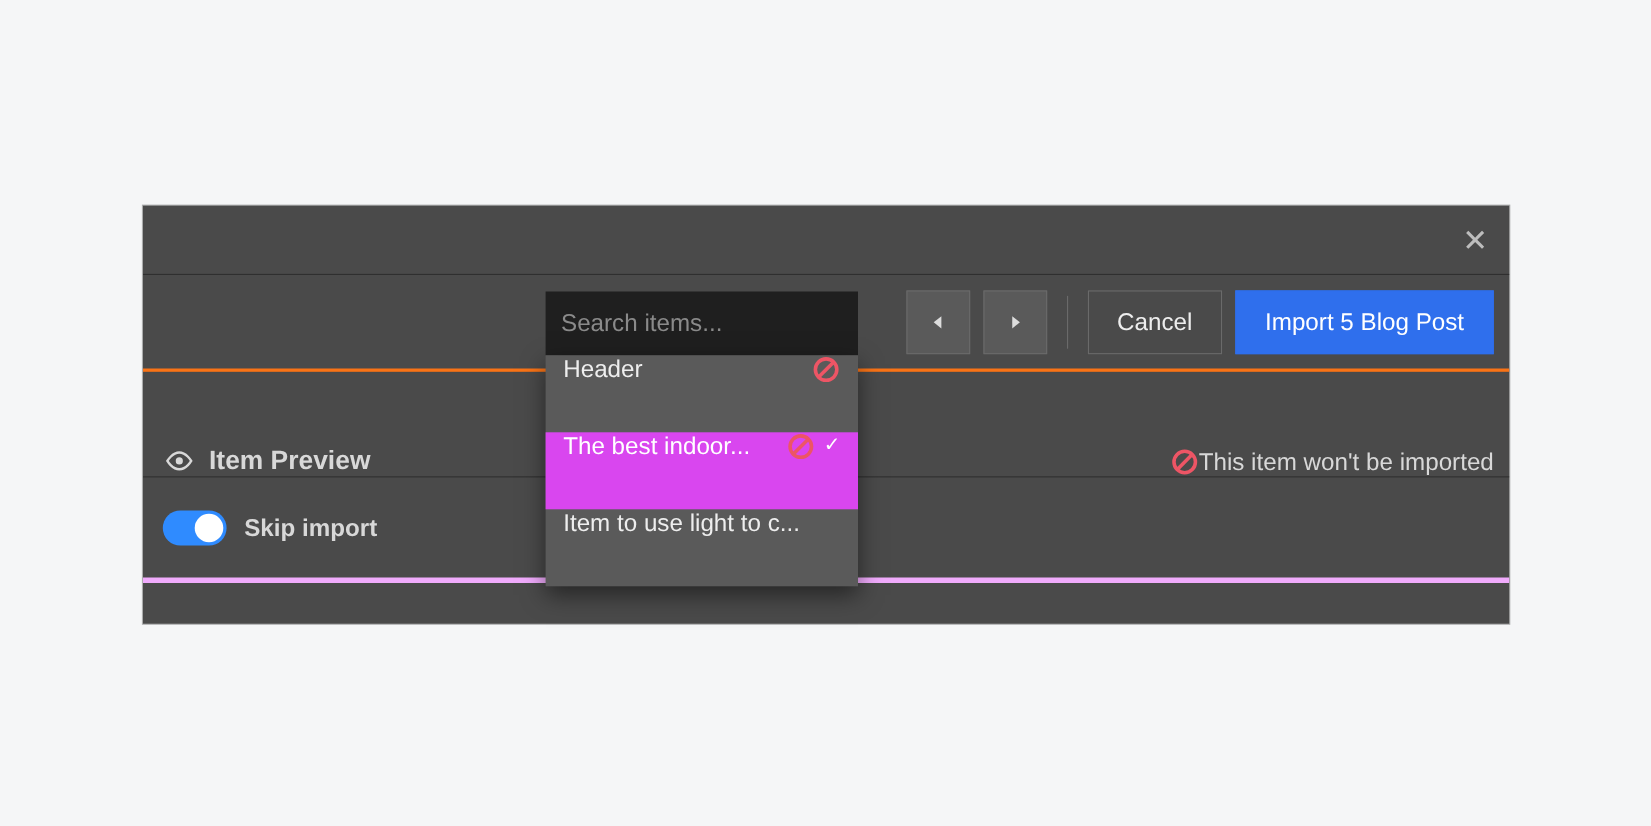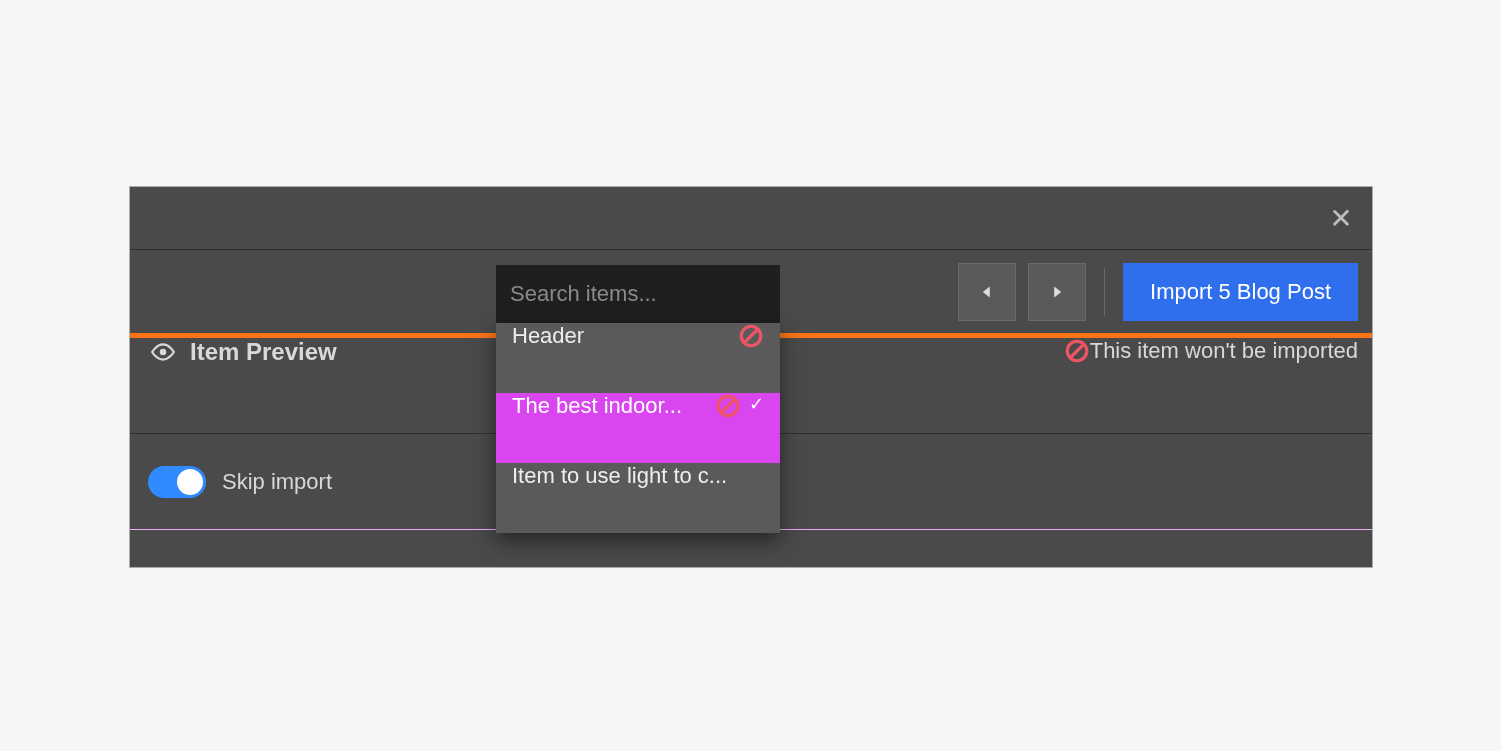--- a/index.html
+++ b/index.html
@@ -37,21 +37,21 @@
     font-size: 28px;
   }
   
   .toolbar {
     height: 88px;
     display:flex;
     align-items:center;
     justify-content:flex-end;
     padding: 0 14px 0 0;
     gap: 12px;
-    border-bottom:5px solid #f97316;
+    border-bottom:3px solid #f97316;
     position:relative;
   }
   .search-wrap {
     position:absolute;
     left: 366px;
     top: 15px;
     width: 284px;
   }
   .search-input {
     width:100%;
@@ -117,36 +117,37 @@
     background:#2f6fed;
     border-color:#2f6fed;
     color:#fff;
   }
   .nav-group { display:flex; gap:12px; margin-left: 670px; }
   
   .preview-row {
     height:96px;
     border-bottom:1px solid #2f2f2f;
     display:flex;
-    align-items:flex-start;
+    align-items:flex-end;
     justify-content:space-between;
     padding:0 14px 0 20px;
     color:#d8d8d8;
   }
   .preview-left { display:flex;align-items:center;gap:14px;font-size:24px;font-weight:600; }
   .eye-icon { width:26px;height:26px; }
   .preview-right { display:flex;align-items:center;font-size:22px;color:#d8d8d8; }
   
   .skip-row {
     height:96px;
     display:flex;
     align-items:center;
     gap:16px;
     padding-left:18px;
-    border-bottom:1px solid #f0abfc;
+    border-bottom:5px solid #f0abfc;
+    font-weight:bold;
   }
   .toggle {
     width:58px;height:32px;border-radius:16px;
     background:#2f8bff;
     position:relative;
     cursor:pointer;
   }
   .toggle .knob {
     position:absolute;right:3px;top:3px;
     width:26px;height:26px;border-radius:50%;
@@ -204,20 +205,23 @@
       </div>
       <div class="nav-btn">
         <svg viewBox="0 0 10 10">
             <polygon points="3,1 3,9 8,5" fill="#ddd"></polygon>
           </svg>
       </div>
     </div>
 
     <div class="divider-v"></div>
 
+    <div class="btn">
+      <span>Cancel</span>
+    </div>
     <div class="btn primary">
       <span>Import 5 Blog Post</span>
     </div>
   </div>
 
   <div class="preview-row">
     <div class="preview-left">
       <svg class="eye-icon" viewBox="0 0 24 24">
         <path d="M12 5C6 5 2 12 2 12s4 7 10 7 10-7 10-7-4-7-10-7z" fill="none" stroke="#d8d8d8" stroke-width="2"></path>
         <circle cx="12" cy="12" r="3" fill="#d8d8d8"></circle>

